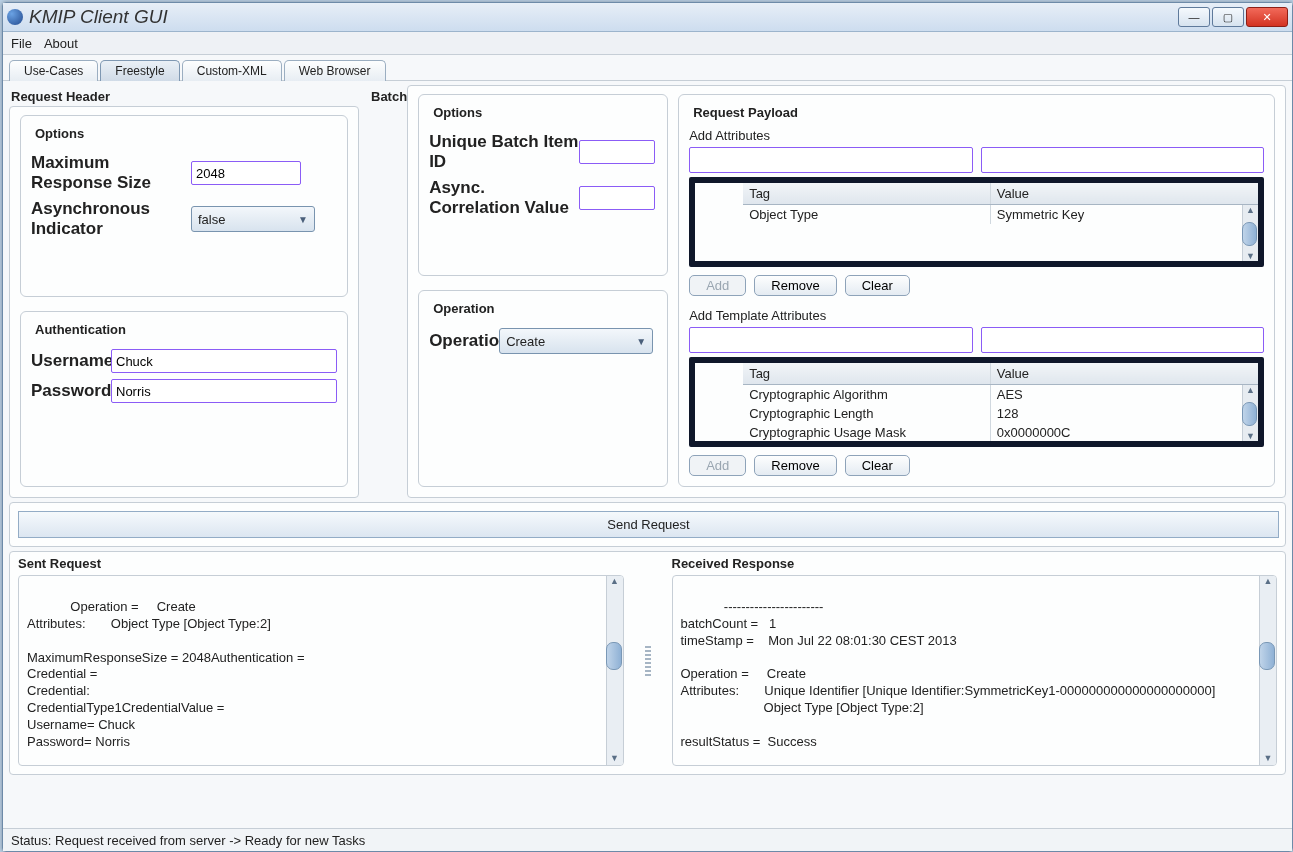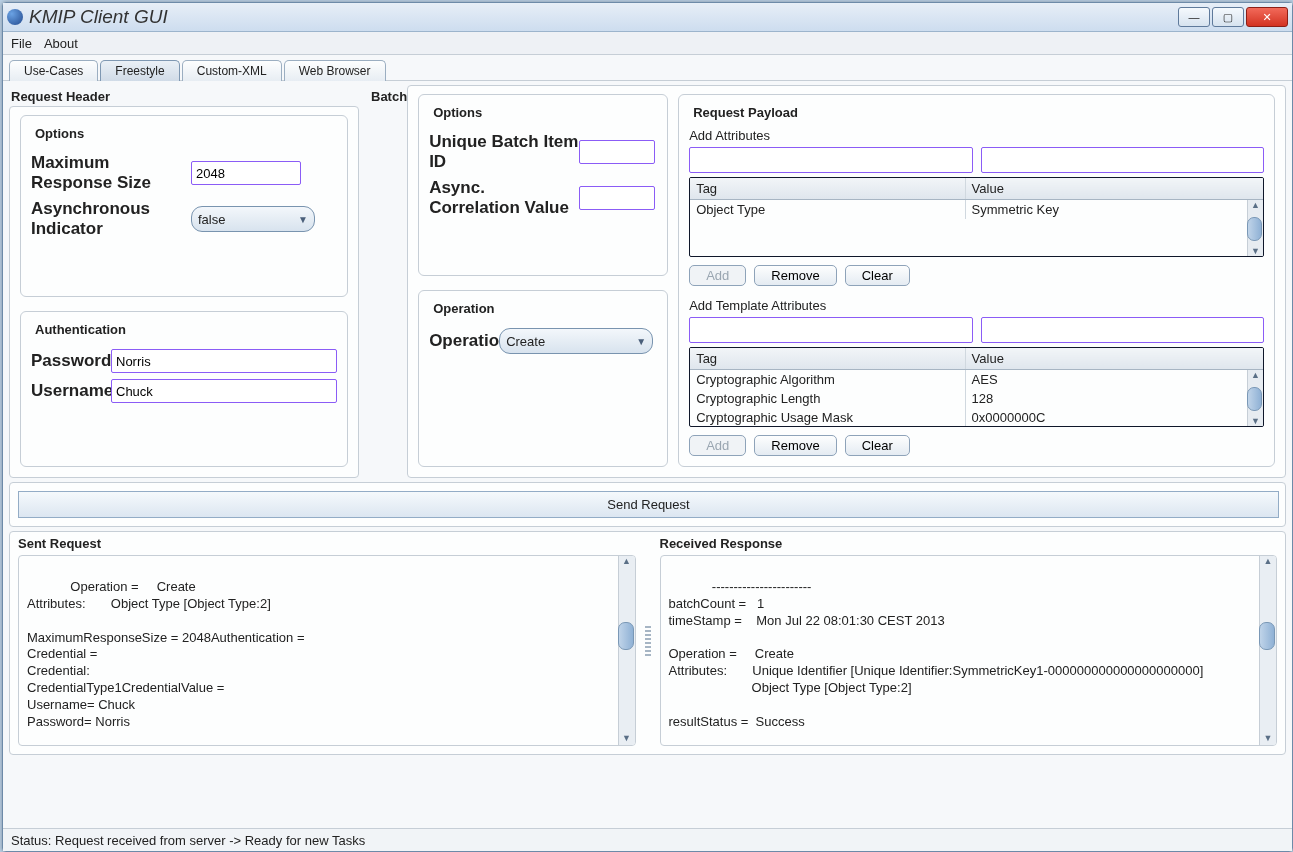--- a/index.html
+++ b/index.html
@@ -169,21 +169,21 @@
     padding: 0 4px;
     font-size: 13px;
     background: #fff;
   }
   .textin.w100 { width: 100px; }
   .textin.w66 { width: 66px; }
   .combo {
     height: 24px;
     width: 110px;
     border: 1px solid #7994af;
-    border-radius: 11px;
+    border-radius: 3px;
     background: linear-gradient(to bottom, #f3f7fb, #d8e3ee);
     display: flex;
     align-items: center;
     justify-content: space-between;
     padding: 0 6px;
     font-size: 13px;
     cursor: pointer;
   }
   .combo .cdown {
     font-size: 10px;
@@ -223,24 +223,25 @@
     margin: 2px 0 4px 0;
   }
   .addpair {
     display: flex;
     gap: 8px;
     margin-bottom: 4px;
   }
   .addpair .textin { flex: 1; height: 24px; }
 
   .tablebox {
-    border: 1px solid #0f172a;
+    border: 6px solid #0f172a;
     border-radius: 2px;
     overflow: hidden;
     position: relative;
+    padding-left: 48px;
   }
   .tablebox table {
     width: 100%;
     border-collapse: collapse;
     font-size: 13px;
   }
   .tablebox th {
     text-align: left;
     background: linear-gradient(to bottom, #f2f5f8, #dfe6ed);
     border-bottom: 1px solid #a7b5c3;
@@ -313,21 +314,21 @@
     font-size: 13px;
     cursor: pointer;
   }
 
   .respwrap {
     border: 1px solid #c6ced6;
     border-radius: 4px;
     background: #fdfefe;
     padding: 4px 8px 8px 8px;
     display: flex;
-    gap: 8px;
+    gap: 20px;
     flex: 1;
     overflow: hidden;
   }
   .respcol {
     flex: 1;
     display: flex;
     flex-direction: column;
     min-width: 0;
   }
   .resp-title {
@@ -438,26 +439,26 @@
                 <div class="combo">
                   <span>false</span>
                   <span class="cdown">▼</span>
                 </div>
               </div>
             </div>
 
             <div class="innerbox" style="flex:1; margin-top:14px;">
               <div class="ib-title">Authentication</div>
               <div class="formrow">
+                <label style="width:80px;">Username</label>
+                <input class="textin" style="flex: 1 1 0%;" value="Chuck">
+              </div>
+              <div class="formrow">
                 <label style="width:80px;">Password</label>
                 <input class="textin" style="flex: 1 1 0%;" value="Norris">
-              </div>
-              <div class="formrow">
-                <label style="width:80px;">Username</label>
-                <input class="textin" style="flex: 1 1 0%;" value="Chuck">
               </div>
             </div>
 
           </div>
         </div>
 
         <div class="batch">
           <div class="panel-title-outer">Batch</div>
           <div class="panel" style="flex:1;">
 

